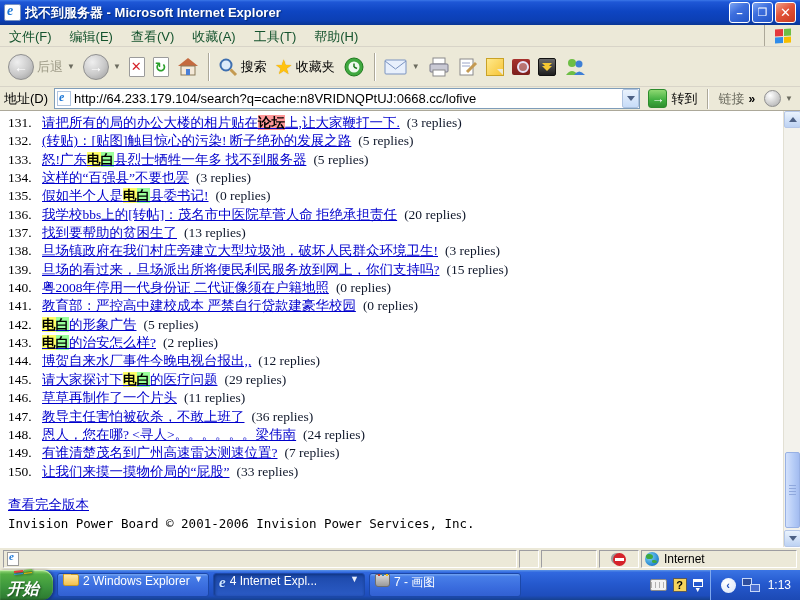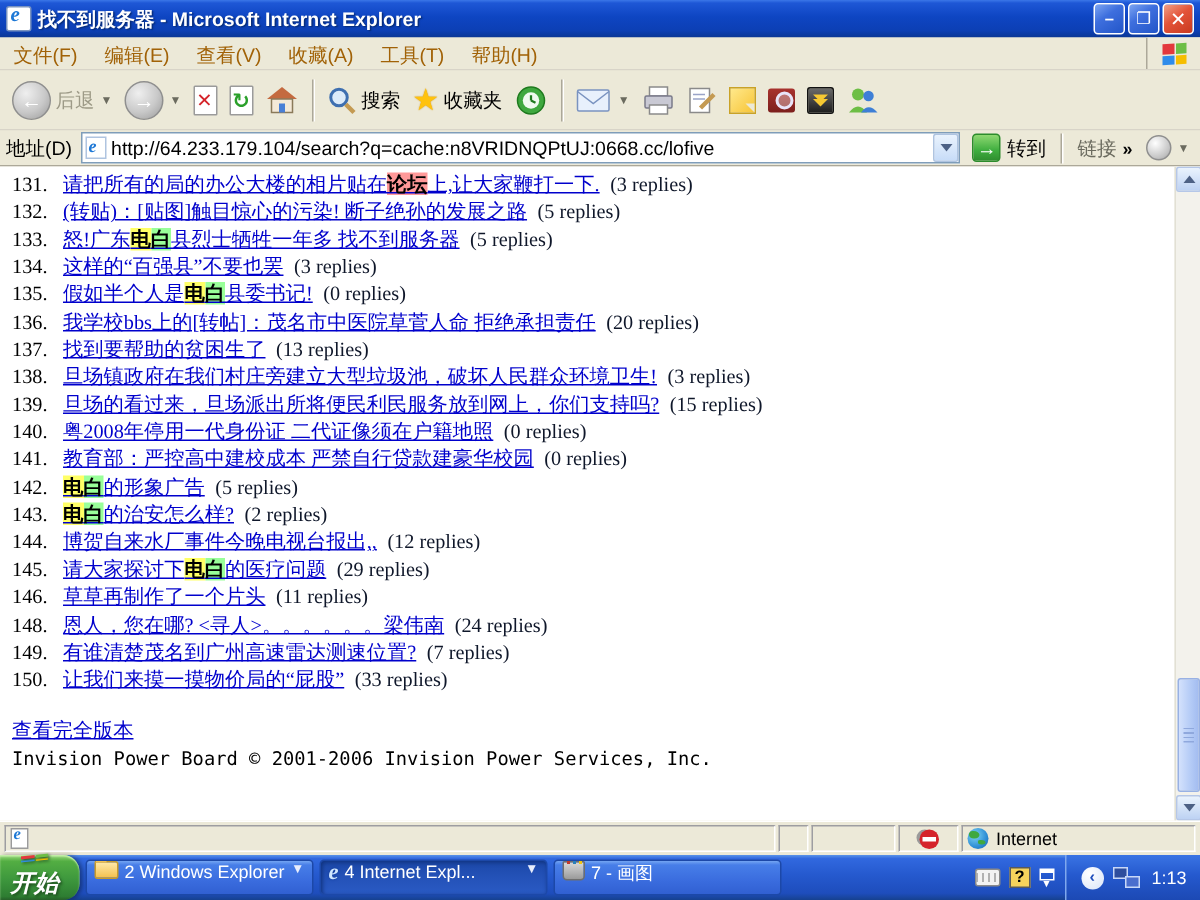--- a/index.html
+++ b/index.html
@@ -13,21 +13,21 @@
   .titlebar .tb-icon { width:17px; height:17px; margin-right:4px; position:relative; background:#fff; border:1px solid #7A93C0; border-radius:2px; }
   .titlebar .tb-icon span { position:absolute; left:2px; top:-2px; color:#1E78D6; font-weight:bold; font-style:italic; font-size:14px; font-family:"Liberation Serif",serif;}
   .title-text { flex:1; font-weight:bold; font-size:13px; text-shadow:1px 1px 1px #062A73; white-space:nowrap; overflow:hidden; }
   .winbtns { display:flex; gap:2px; }
   .wbtn { width:21px; height:21px; border-radius:3px; border:1px solid #fff; display:flex; align-items:center; justify-content:center;
     color:#fff; font-size:11px; font-weight:bold; background:linear-gradient(145deg,#7DA5F2 0%,#3E6FDE 40%,#2255C8 100%); }
   .wbtn.close { background:linear-gradient(145deg,#F0A088 0%,#E35338 45%,#C93A20 100%); font-size:13px; }
 
   
   .menubar { height:22px; background:#ECE9D8; display:flex; align-items:stretch; border-bottom:1px solid #D8D4C8; }
-  .menu-item { padding:3px 9px 0 9px; color:#a16207; }
+  .menu-item { padding:3px 9px 0 9px; color:#14532d; }
   .menu-logo { margin-left:auto; width:36px; border-left:1px solid #ACA899; display:flex; align-items:center; justify-content:center; background:#ECE9D8; }
   .winflag { width:16px; height:14px; display:grid; grid-template-columns:1fr 1fr; grid-template-rows:1fr 1fr; gap:1px; transform:skewY(-4deg); }
   .winflag i { display:block; }
   .wf-r{background:#E3383D;} .wf-g{background:#6DBE45;} .wf-b{background:#2F8CEA;} .wf-y{background:#F6BE00;}
 
   
   .toolbar { height:40px; display:flex; align-items:center; padding:0 5px; gap:2px; background:#ECE9D8; border-bottom:1px solid #D8D4C8; }
   .tbtn { display:flex; align-items:center; gap:3px; padding:2px 3px; color:#000; white-space:nowrap; }
   .tbtn.disabled { color:#9D9A87; }
   .circle-btn { width:26px; height:26px; border-radius:50%; border:1px solid #8F8F8F;
@@ -300,20 +300,21 @@
         <div class="topic-row"><span class="num">137.</span><a class="topic-link" href="#"><span>找到要帮助的贫困生了</span></a><span class="replies">(13 replies)</span></div>
         <div class="topic-row"><span class="num">138.</span><a class="topic-link" href="#"><span>旦场镇政府在我们村庄旁建立大型垃圾池，破坏人民群众环境卫生!</span></a><span class="replies">(3 replies)</span></div>
         <div class="topic-row"><span class="num">139.</span><a class="topic-link" href="#"><span>旦场的看过来，旦场派出所将便民利民服务放到网上，你们支持吗?</span></a><span class="replies">(15 replies)</span></div>
         <div class="topic-row"><span class="num">140.</span><a class="topic-link" href="#"><span>粤2008年停用一代身份证 二代证像须在户籍地照</span></a><span class="replies">(0 replies)</span></div>
         <div class="topic-row"><span class="num">141.</span><a class="topic-link" href="#"><span>教育部：严控高中建校成本 严禁自行贷款建豪华校园</span></a><span class="replies">(0 replies)</span></div>
         <div class="topic-row"><span class="num">142.</span><a class="topic-link" href="#"><span class="hl hl-yellow">电</span><span class="hl hl-green">白</span><span>的形象广告</span></a><span class="replies">(5 replies)</span></div>
         <div class="topic-row"><span class="num">143.</span><a class="topic-link" href="#"><span class="hl hl-yellow">电</span><span class="hl hl-green">白</span><span>的治安怎么样?</span></a><span class="replies">(2 replies)</span></div>
         <div class="topic-row"><span class="num">144.</span><a class="topic-link" href="#"><span>博贺自来水厂事件今晚电视台报出,,</span></a><span class="replies">(12 replies)</span></div>
         <div class="topic-row"><span class="num">145.</span><a class="topic-link" href="#"><span>请大家探讨下</span><span class="hl hl-yellow">电</span><span class="hl hl-green">白</span><span>的医疗问题</span></a><span class="replies">(29 replies)</span></div>
         <div class="topic-row"><span class="num">146.</span><a class="topic-link" href="#"><span>草草再制作了一个片头</span></a><span class="replies">(11 replies)</span></div>
+        <div class="topic-row"><span class="num">147.</span><a class="topic-link" href="#"><span>教导主任害怕被砍杀，不敢上班了</span></a><span class="replies">(36 replies)</span></div>
         <div class="topic-row"><span class="num">148.</span><a class="topic-link" href="#"><span>恩人，您在哪? &lt;寻人&gt;。。。。。。梁伟南</span></a><span class="replies">(24 replies)</span></div>
         <div class="topic-row"><span class="num">149.</span><a class="topic-link" href="#"><span>有谁清楚茂名到广州高速雷达测速位置?</span></a><span class="replies">(7 replies)</span></div>
         <div class="topic-row"><span class="num">150.</span><a class="topic-link" href="#"><span>让我们来摸一摸物价局的“屁股”</span></a><span class="replies">(33 replies)</span></div>
       </div>
     <a class="footer-link" href="#">查看完全版本</a>
     <div class="copyright">Invision Power Board © 2001-2006 Invision Power Services, Inc.</div>
 
     <div class="vscroll">
       <span class="scroll-arrow up">
           <i></i>

